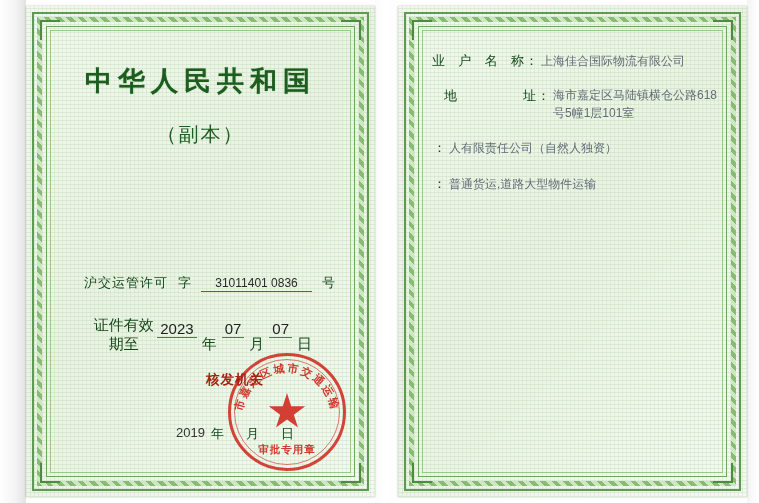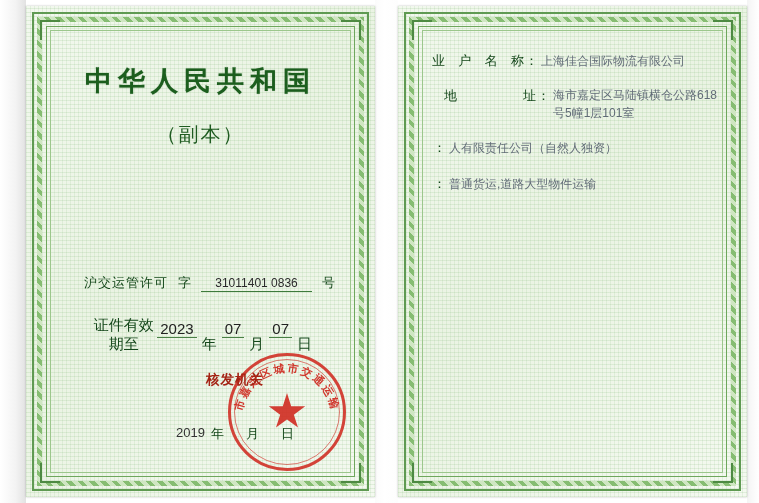--- a/index.html
+++ b/index.html
@@ -224,20 +224,21 @@
         <div class="ring2"></div>
         <svg class="arc-text" viewBox="0 0 118 118">
           <defs>
             <path id="sealArc" d="M 14,64 A 45,45 0 0 1 104,64"></path>
           </defs>
           <text>
             <textPath href="#sealArc" startOffset="50%" text-anchor="middle">上海市嘉定区城市交通运输管理</textPath>
           </text>
         </svg>
         <div class="star"></div>
+        <div class="bottom-text">审批专用章</div>
       </div>
 
       <div class="issuer">核发机关</div>
 
       <div class="date-row">
         <span class="y">2019</span>
         <span class="u">年</span>
         <span class="blank"></span>
         <span class="u">月</span>
         <span class="blank"></span>

